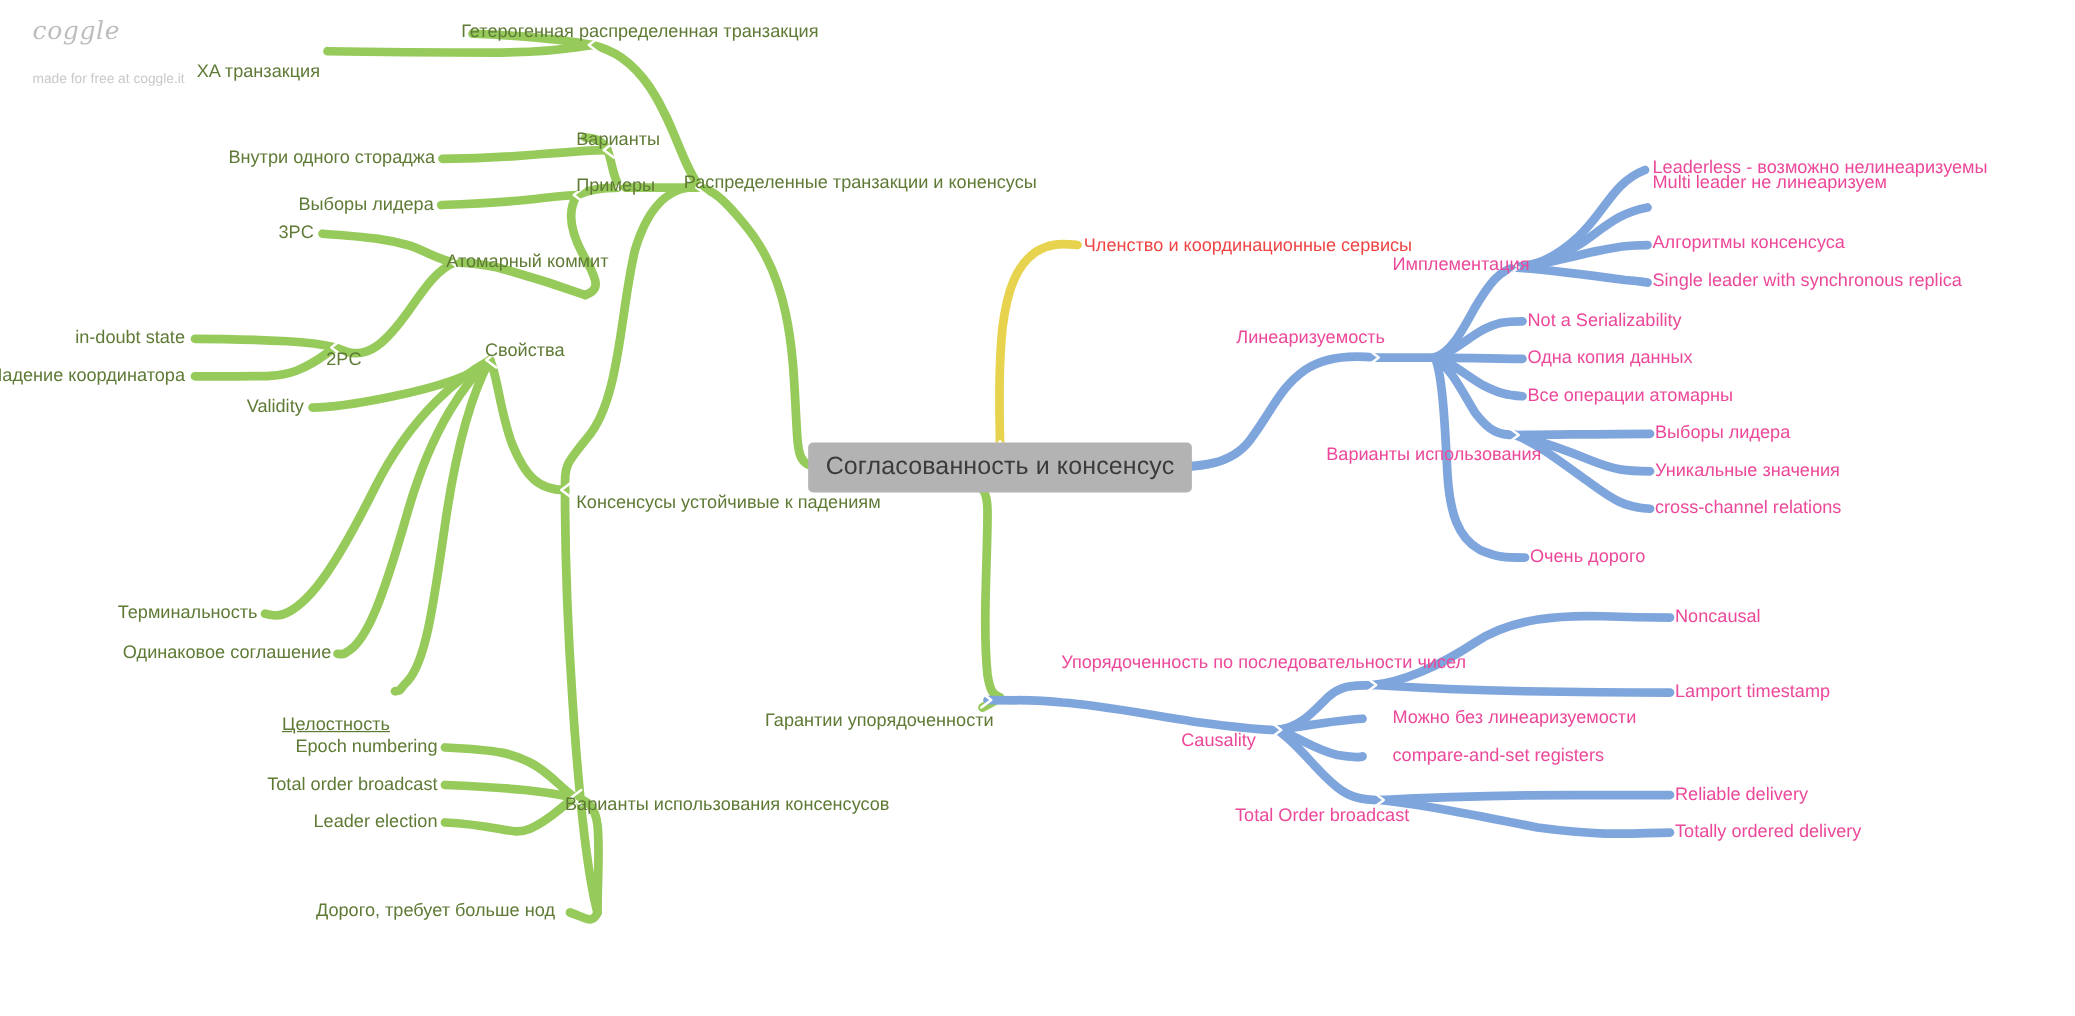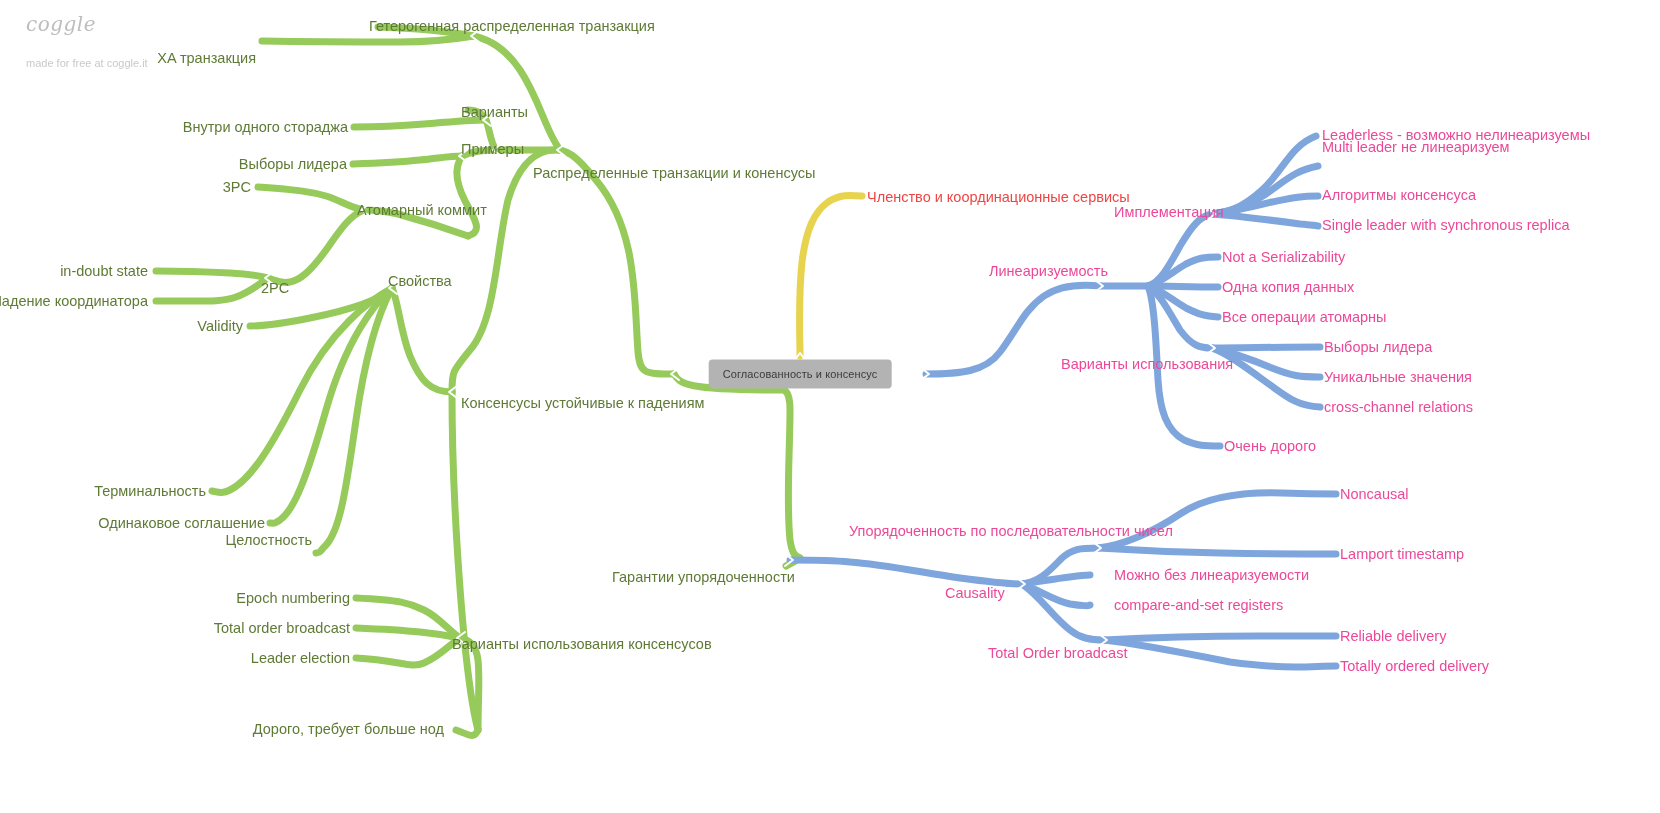--- a/index.html
+++ b/index.html
@@ -14,21 +14,21 @@
   .node{
     position:absolute;white-space:nowrap;font-size:14.5px;line-height:1;
     transform:translateY(-50%);
   }
   .node.anchor-right{transform:translate(-100%,-50%);}
   .n-green{color:#5e7a35;}
   .n-blue{color:#ec4899;}
   .n-yellow{color:#ef4444;}
   .root-node{
     position:absolute;background:#b3b3b3;color:#3b3b3b;
-    border-radius:4px;font-size:11px;padding:8px 14px 9px 14px;
+    border-radius:4px;font-size:20px;padding:8px 14px 9px 14px;
     transform:translate(-50%,-50%);letter-spacing:.1px;
   }
   .brand{position:absolute;left:26px;top:12px;}
   .brand-name{
     font-family:"DejaVu Serif",serif;font-style:italic;font-size:20px;
     color:#bdbdbd;letter-spacing:.5px;
   }
   .brand-sub{
     font-size:11px;color:#c9c9c9;margin-top:21px;
   }
@@ -129,32 +129,32 @@
 
   <div class="root-node" id="root-node" style="left: 800px; top: 374px; background: rgb(179, 179, 179); color: rgb(59, 59, 59);">Согласованность и консенсус</div>
 
   <div id="node-layer">
       <div class="node n-green" style="left: 369px; top: 26px;">Гетерогенная распределенная транзакция</div>
       <div class="node n-green anchor-right" style="left: 256px; top: 41px; margin-top: 17px;">XA транзакция</div>
       <div class="node n-green anchor-right" style="left: 348px; top: 127px;">Внутри одного сторaджа</div>
       <div class="node n-green" style="left: 461px; top: 112px;">Варианты</div>
       <div class="node n-green anchor-right" style="left: 347px; top: 164px;">Выборы лидера</div>
       <div class="node n-green" style="left: 461px; top: 149px;">Примеры</div>
-      <div class="node n-green" style="left: 533px; top: 147px; margin-top: 26px;">Распределенные транзакции и коненсусы</div>
+      <div class="node n-green" style="left: 547px; top: 147px;">Распределенные транзакции и коненсусы</div>
       <div class="node n-green anchor-right" style="left: 251px; top: 187px;">3PC</div>
       <div class="node n-green" style="left: 357px; top: 210px;">Атомарный коммит</div>
       <div class="node n-green anchor-right" style="left: 148px; top: 271px;">in-doubt state</div>
       <div class="node n-green" style="left: 261px; top: 288px;">2PC</div>
       <div class="node n-green anchor-right" style="left: 148px; top: 301px;">Падение координатора</div>
       <div class="node n-green" style="left: 388px; top: 281px;">Свойства</div>
       <div class="node n-green anchor-right" style="left: 243px; top: 326px;">Validity</div>
       <div class="node n-green" style="left: 461px; top: 403px;">Консенсусы устойчивые к падениям</div>
       <div class="node n-green anchor-right" style="left: 206px; top: 491px;">Терминальность</div>
       <div class="node n-green anchor-right" style="left: 265px; top: 523px;">Одинаковое соглашение</div>
-      <div class="node n-green anchor-right" style="left: 312px; top: 540px;">Целостность</div>
+      <div class="node n-green anchor-right" style="left: 312px; top: 580px; text-decoration: underline;">Целостность</div>
       <div class="node n-green anchor-right" style="left: 350px; top: 598px;">Epoch numbering</div>
       <div class="node n-green anchor-right" style="left: 350px; top: 628px;">Total order broadcast</div>
       <div class="node n-green anchor-right" style="left: 350px; top: 658px;">Leader election</div>
       <div class="node n-green" style="left: 452px; top: 644px;">Варианты использования консенсусов</div>
       <div class="node n-green anchor-right" style="left: 444px; top: 729px;">Дорого, требует больше нод</div>
       <div class="node n-green" style="left: 612px; top: 577px;">Гарантии упорядоченности</div>
       <div class="node n-yellow" style="left: 867px; top: 197px;">Членство и координационные сервисы</div>
       <div class="node n-blue" style="left: 989px; top: 271px;">Линеаризуемость</div>
       <div class="node n-blue" style="left: 1114px; top: 212px;">Имплементация</div>
       <div class="node n-blue" style="left: 1322px; top: 135px;">Leaderless - возможно нелинеаризуемы</div>

